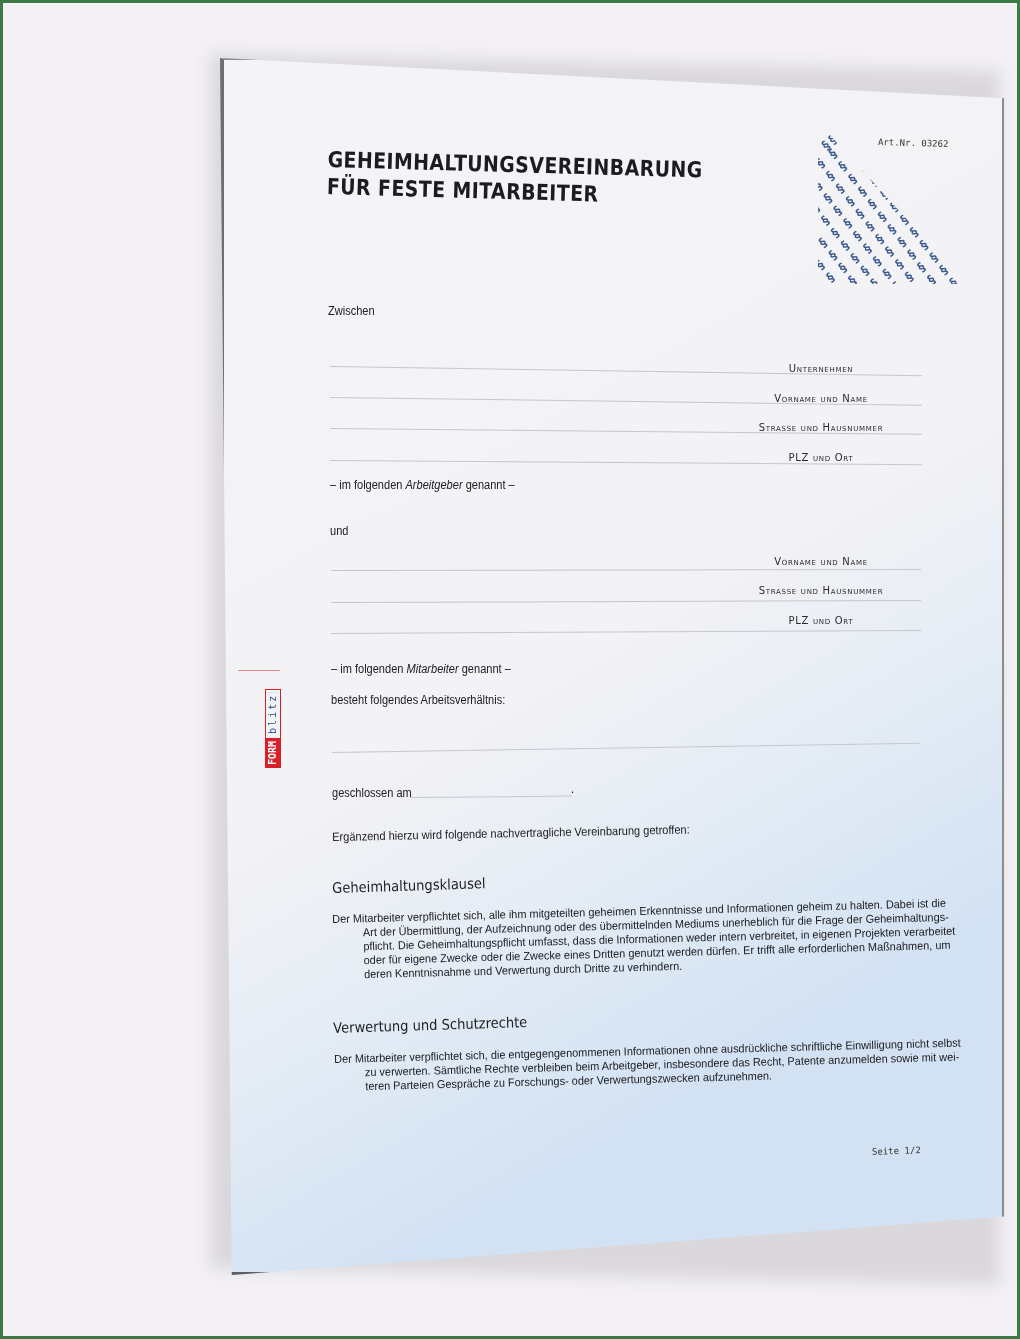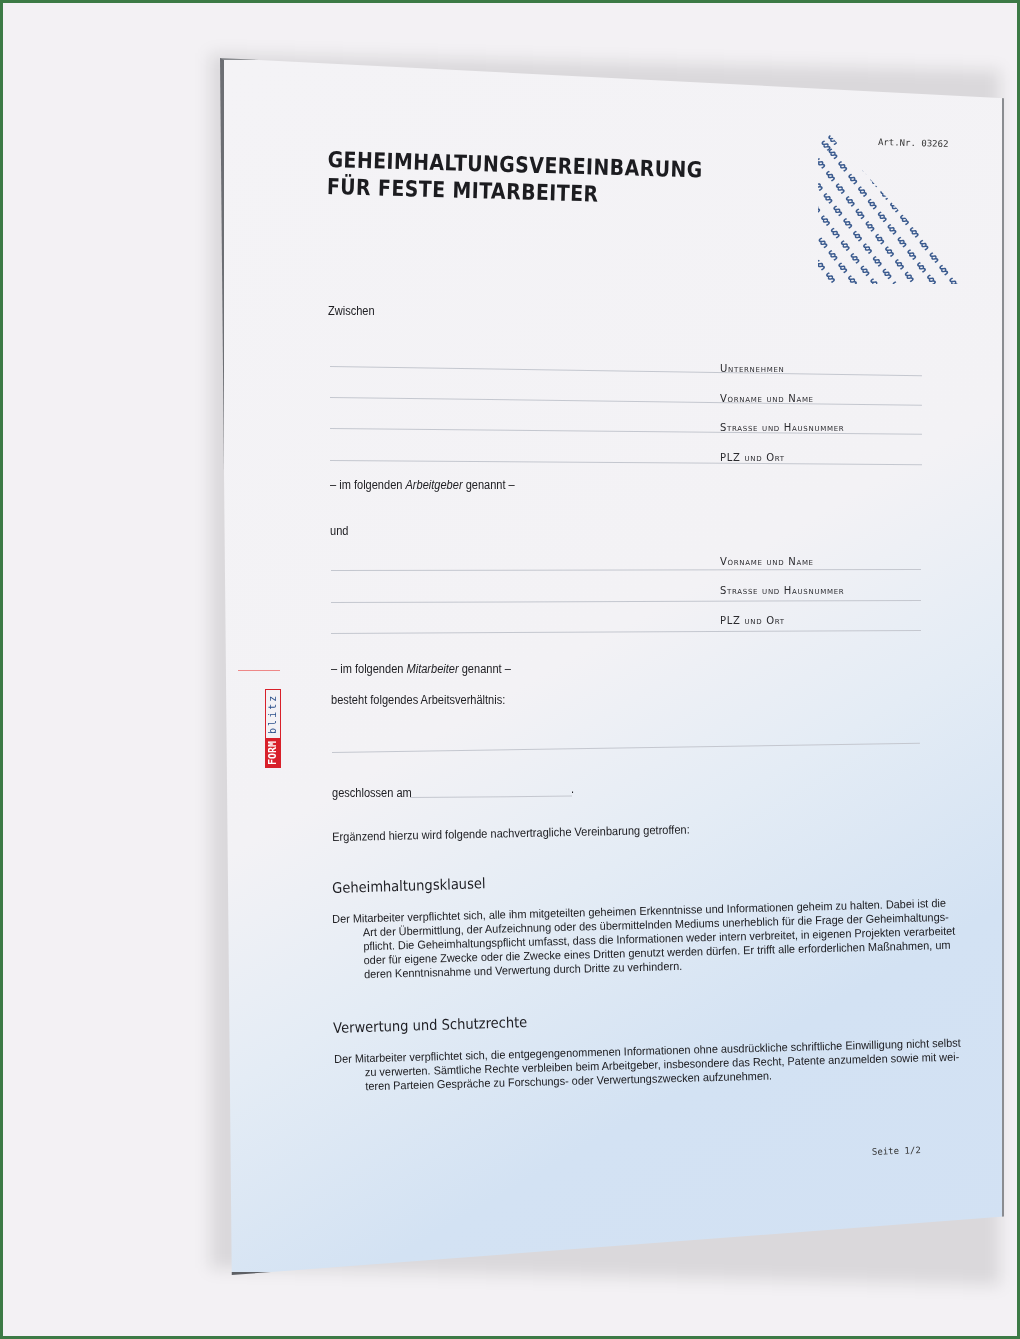--- a/index.html
+++ b/index.html
@@ -43,21 +43,21 @@
     font-family: "DejaVu Sans Mono", monospace; color: #3a5a8e; font-size: 13px; font-weight: bold;
     line-height: 15px; letter-spacing: 1px;
   }
   .pattern .pr { white-space: nowrap; transform: rotate(-40deg); transform-origin: left top; }
   .label {
     font-size: 12px; color: #202024; font-family: "Liberation Sans", sans-serif;
     transform: scaleX(0.92); transform-origin: left top; white-space: nowrap;
   }
   .smallcaps {
     font-variant: small-caps; font-size: 10px; letter-spacing: 0.7px; color: #2a2a2e;
-    font-family: "DejaVu Sans", sans-serif; text-align: left; white-space: nowrap;
+    font-family: "DejaVu Sans", sans-serif; text-align: center; white-space: nowrap;
   }
   .line { height: 0; border-top: 1.5px solid #c4c7cf; }
   .heading {
     font-family: "DejaVu Sans", sans-serif; font-size: 14.5px; color: #1d1d22;
     transform: scaleX(0.9) rotate(-1.6deg); transform-origin: left top; white-space: nowrap;
   }
   .para {
     font-family: "Liberation Sans", sans-serif; font-size: 11.5px; color: #202024; line-height: 14px;
     transform: rotate(-1.5deg) scaleX(0.95); transform-origin: left top;
   }

